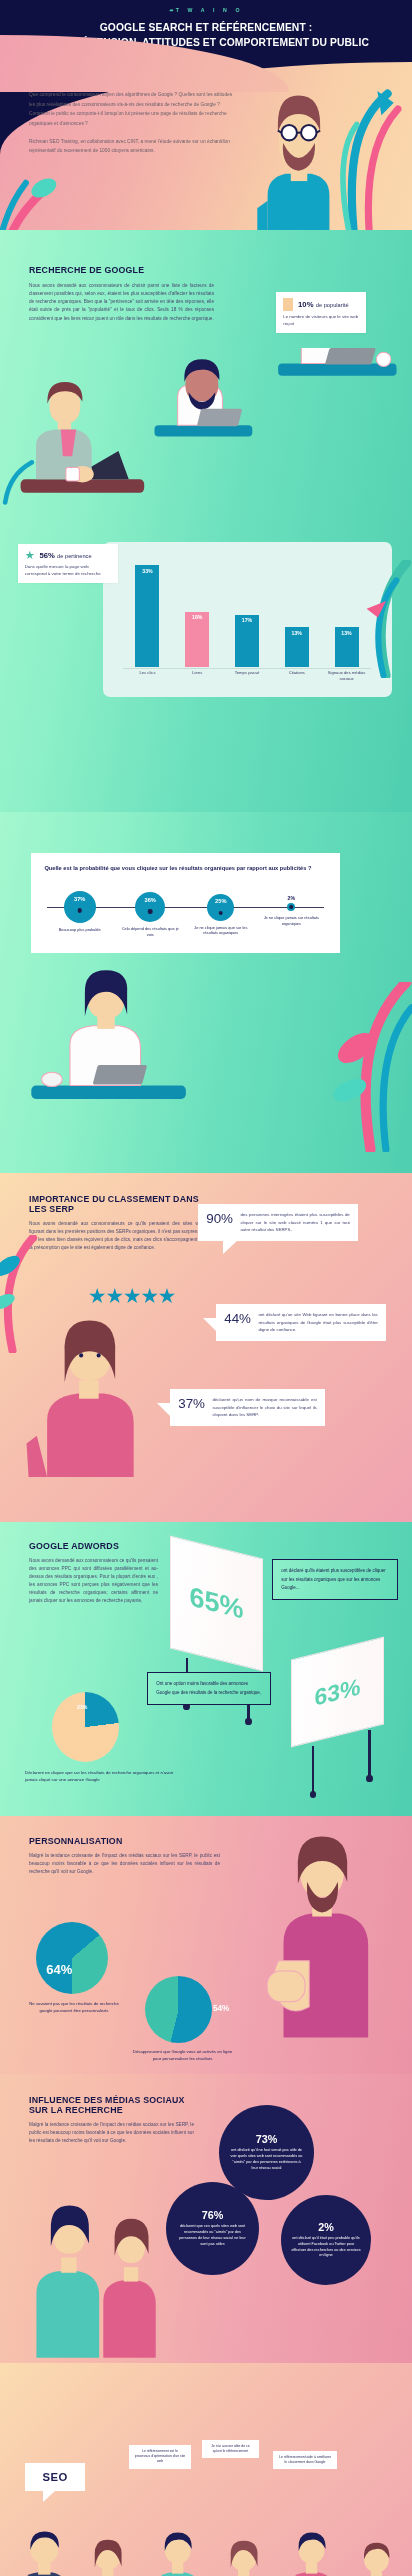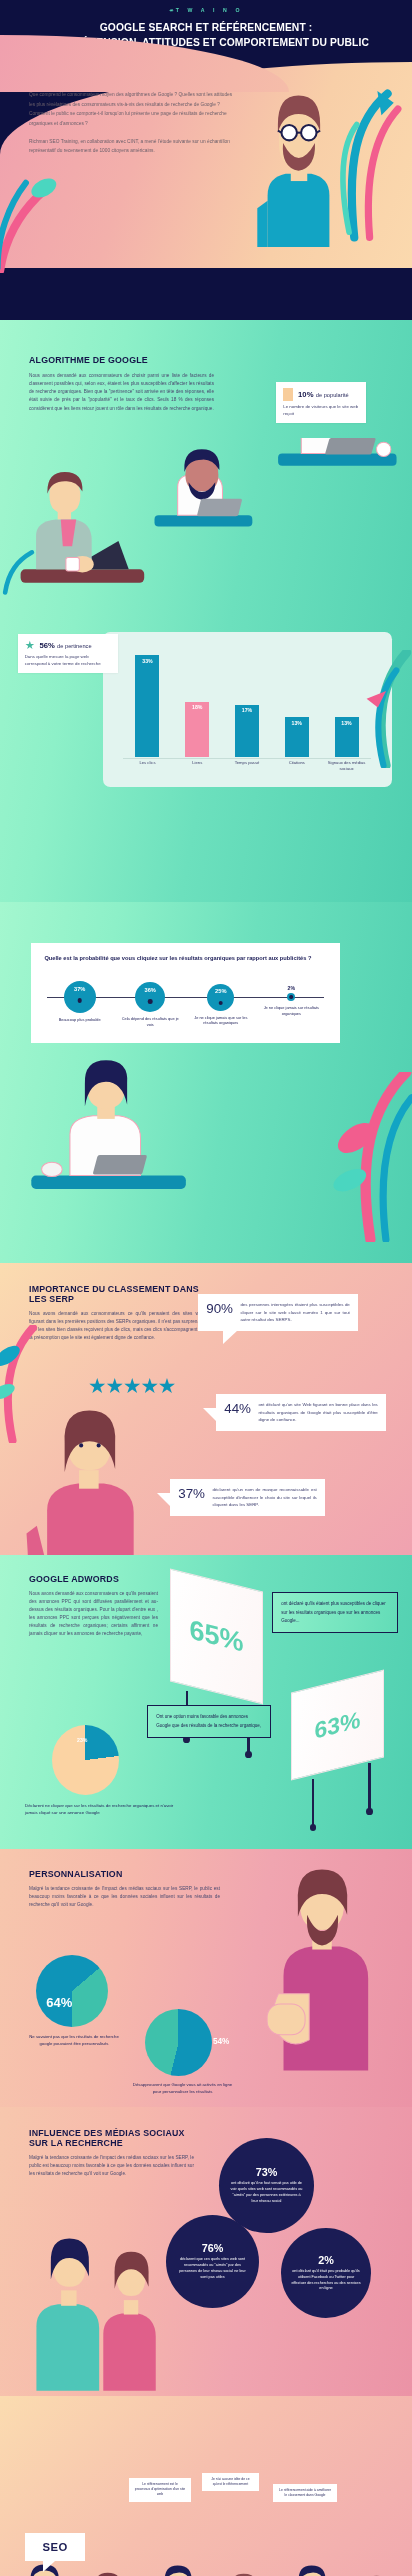--- a/index.html
+++ b/index.html
@@ -21,21 +21,21 @@
   .body-txt {
     font-size: 4.7px;
     line-height: 1.72;
     color: #4a4a70;
     text-align: justify;
   }
 
   
   .header {
     background: #0d1040;
-    height: 320px;
+    height: 230px;
     position: relative;
   }
   .brand {
     text-align: center;
     padding-top: 7.2px;
     color: #53d2b4;
     font-size: 5.2px;
     letter-spacing: 3.6px;
     font-weight: bold;
   }
@@ -160,21 +160,21 @@
   .c37 { width:32px; height:32px; margin-top:1px;}
   .c36 { width:30px; height:30px; margin-top:2.1px;}
   .c25 { width:27px; height:27px; margin-top:3.6px;}
   .c2  { width:8.2px; height:8.2px; margin-top:13px; }
   .c2 .ctr{ width:3.6px;height:3.6px;top:2.1px;}
   .lab2 { position:absolute; top:-8.2px; font-size:5.2px;font-weight:bold;color:#23245c;}
   .dotlab { margin-top: 4.1px; font-size:3.9px; color:#23245c; text-align:center; line-height:1.35; width:62px;}
   .woman-laptop { position:absolute; left:20.6px; top:155px; z-index:4;}
 
   
-  .s3 { height: 292px; position: relative; }
+  .s3 { height: 349px; position: relative; }
   .s3 .hd { position:absolute; left:29px; top:20.6px; width:175px; }
   .s3 .hd .body-txt{ margin-top:6.2px; }
   .bubble {
     background:#fff; padding: 7.2px 8.2px; position:relative;
   }
   .bubble .row { display:flex; gap:7.2px; align-items:flex-start;}
   .bub-num { font-size: 13.4px; color:#2a2b60; font-weight:500; flex:none; min-width:27px;}
   .bub-txt { font-size: 4.4px; line-height:1.7; color:#3c3d6d; text-align:justify;}
   .tail-d::after{
     content:""; position:absolute; left: 25px; bottom:-13.4px;
@@ -261,21 +261,21 @@
   .bl83 { left: 281px; top: 121px; width: 90px; height: 90px;}
   .people-social{ position:absolute; left: 20.6px; top: 129px; z-index:4;}
 
   
   .s7 { height: 289px; position:relative;}
   .s7 .hd { position:absolute; left: 29px; top: 21.6px; width: 216px;}
   .s7 .hd .body-txt{ margin-top:6.2px;}
   .seo-box {
     position:absolute; left: 25px; top: 100px;
     background:#fff; padding: 8.2px 17.5px; z-index:6;
-    font-size: 11.3px; font-weight:bold; color:#1e1f55; letter-spacing:0.5px;margin-top:37px;
+    font-size: 11.3px; font-weight:bold; color:#1e1f55; letter-spacing:0.5px;
   }
   .seo-box::after{
     content:""; position:absolute; left: 17.5px; bottom:-10.3px;
     border-right: 12.4px solid transparent; border-top: 11.3px solid #fff;
   }
   .mini-bub {
     position:absolute; background:#fff; padding: 4.1px 5.2px; z-index:6;
     font-size: 3.4px; color:#2c2d60; line-height:1.5; text-align:center;
   }
   .mb1 { left: 129px; top: 82px; width: 62px;}
@@ -326,21 +326,21 @@
     </svg>
 
     <div class="intro">
       <p>Que comprend le consommateur moyen des algorithmes de Google ? Quelles sont les attitudes les plus révélatrices des consommateurs vis-à-vis des résultats de recherche de Google ? Comment le public se comporte-t-il lorsqu'on lui présente une page de résultats de recherche organiques et d'annonces ?</p>
       <p>Richman SEO Training, en collaboration avec CINT, a mené l'étude suivante sur un échantillon représentatif du recensement de 1000 citoyens américains.</p>
     </div>
   </div>
 
   <div class="sec s1 green">
     <div class="hd">
-      <div class="sec-title">ALGORITHME DE GOOGLE</div>
+      <div class="sec-title">RECHERCHE DE GOOGLE</div>
       <div class="body-txt">Nous avons demandé aux consommateurs de choisir parmi une liste de facteurs de classement possibles qui, selon eux, étaient les plus susceptibles d'affecter les résultats de recherche organiques. Bien que la "pertinence" soit arrivée en tête des réponses, elle était suivie de près par la "popularité" et le taux de clics. Seuls 18 % des réponses considèrent que les liens retour jouent un rôle dans les résultats de recherche organique.</div>
     </div>
 
     <div class="card-white callout-49">
       <div class="kpi-row">
         <div class="swatch-peach"></div>
         <div><span class="kpi-num">10%</span>
         <span class="kpi-lab">de popularité</span></div>
       </div>
       <div class="kpi-sub">Le nombre de visiteurs que le site web reçoit</div>

